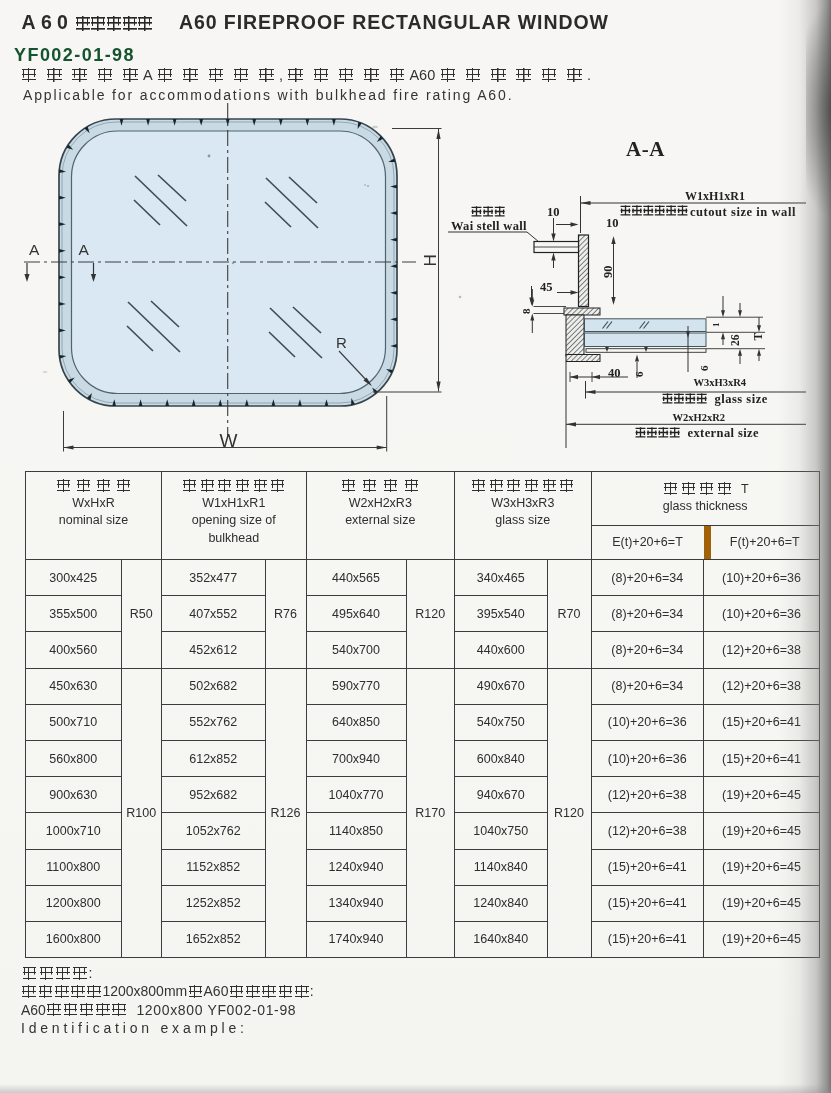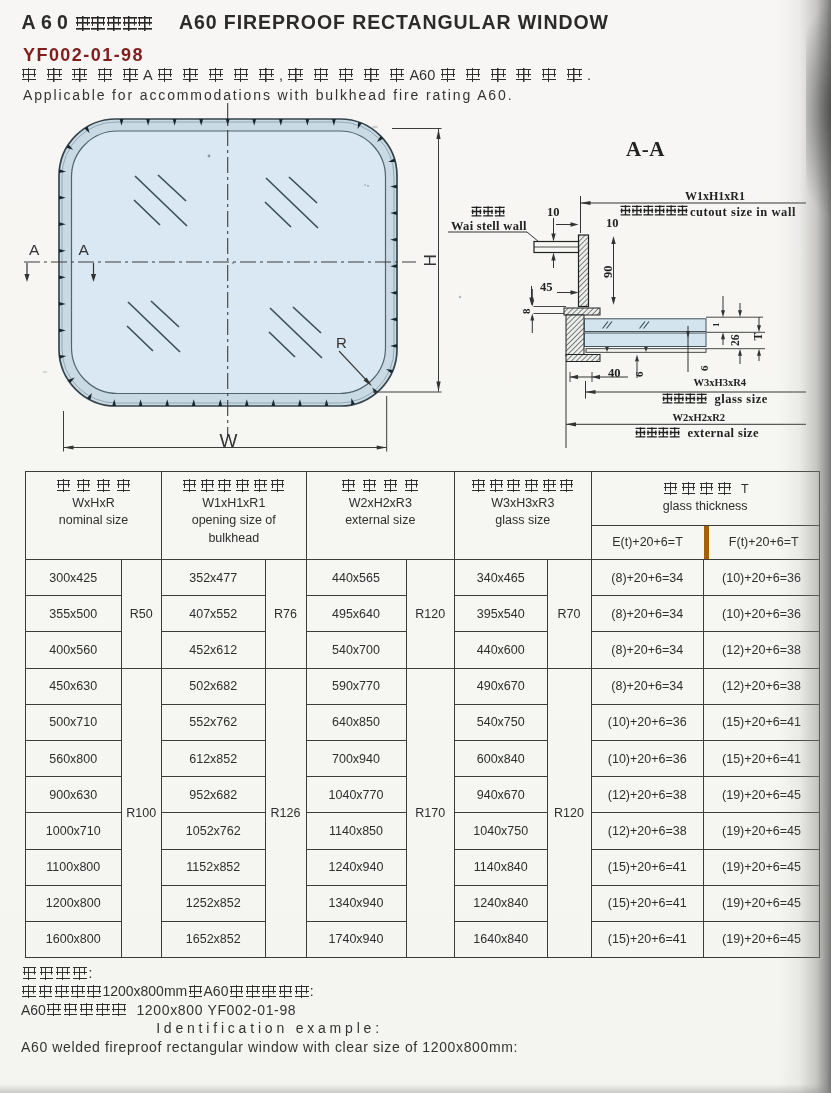--- a/index.html
+++ b/index.html
@@ -21,21 +21,21 @@
 tr{height:36.2px;}
 td,th{border:1px solid #3c3c3c;padding:0;text-align:center;vertical-align:middle;
  font-size:12.5px;color:#2e2e2e;font-weight:normal;}
 th{line-height:17.2px;vertical-align:top;padding-top:6px;}
 th.g{padding-top:0;}
 </style></head>
 <body>
 
 <div class="abs" style="left:21.6px;top:10.5px;font-size:19.5px;font-weight:bold;color:#2b2b2b;white-space:nowrap;">
 <span style="letter-spacing:5.2px;">A60</span><span style="margin-left:2px;"><i class="c cb" style="width:14px;height:14.5px;margin:0 0.8px;vertical-align:-2px;"></i><i class="c cb" style="width:14px;height:14.5px;margin:0 0.8px;vertical-align:-2px;"></i><i class="c cb" style="width:14px;height:14.5px;margin:0 0.8px;vertical-align:-2px;"></i><i class="c cb" style="width:14px;height:14.5px;margin:0 0.8px;vertical-align:-2px;"></i><i class="c cb" style="width:14px;height:14.5px;margin:0 0.8px;vertical-align:-2px;"></i></span><span style="letter-spacing:0.92px;margin-left:26px;">A60 FIREPROOF RECTANGULAR WINDOW</span></div>
-<div class="abs" style="left:23px;top:44.5px;font-size:18px;font-weight:bold;color:#7f1d1d;letter-spacing:1.45px;">YF002-01-98</div>
+<div class="abs" style="left:14px;top:44.5px;font-size:18px;font-weight:bold;color:#14532d;letter-spacing:1.45px;">YF002-01-98</div>
 <div class="abs" style="left:16.5px;top:67px;font-size:14.5px;color:#333;white-space:nowrap;"><i class="c" style="width:14.5px;height:13.5px;margin:0 5.4px;"></i><i class="c" style="width:14.5px;height:13.5px;margin:0 5.4px;"></i><i class="c" style="width:14.5px;height:13.5px;margin:0 5.4px;"></i><i class="c" style="width:14.5px;height:13.5px;margin:0 5.4px;"></i><i class="c" style="width:14.5px;height:13.5px;margin:0 5.4px;"></i><span>A</span><i class="c" style="width:14.5px;height:13.5px;margin:0 5.4px;"></i><i class="c" style="width:14.5px;height:13.5px;margin:0 5.4px;"></i><i class="c" style="width:14.5px;height:13.5px;margin:0 5.4px;"></i><i class="c" style="width:14.5px;height:13.5px;margin:0 5.4px;"></i><i class="c" style="width:14.5px;height:13.5px;margin:0 5.4px;"></i><span>,</span><i class="c" style="width:14.5px;height:13.5px;margin:0 5.4px;"></i><i class="c" style="width:14.5px;height:13.5px;margin:0 5.4px;"></i><i class="c" style="width:14.5px;height:13.5px;margin:0 5.4px;"></i><i class="c" style="width:14.5px;height:13.5px;margin:0 5.4px;"></i><i class="c" style="width:14.5px;height:13.5px;margin:0 5.4px;"></i><span>A60</span><i class="c" style="width:14.5px;height:13.5px;margin:0 5.4px;"></i><i class="c" style="width:14.5px;height:13.5px;margin:0 5.4px;"></i><i class="c" style="width:14.5px;height:13.5px;margin:0 5.4px;"></i><i class="c" style="width:14.5px;height:13.5px;margin:0 5.4px;"></i><i class="c" style="width:14.5px;height:13.5px;margin:0 5.4px;"></i><i class="c" style="width:14.5px;height:13.5px;margin:0 5.4px;"></i><span>.</span></div>
 <div class="abs" style="left:23px;top:87px;font-size:14px;color:#333;letter-spacing:1.87px;">Applicable for accommodations with bulkhead fire rating A60.</div>
 
 <svg width="831" height="480" viewBox="0 0 831 480" style="position:absolute;left:0;top:0">
     <defs>
       <g id="hz" fill="none">
         <path d="M0.6,1.6H11.4 M0.6,6H11.4 M0.6,10.8H11.4 M6,0.4V11.4 M1.8,3.8V8.6 M10.2,3.8V8.6"></path>
       </g>
       <g id="gh" stroke="#3e505a" stroke-width="1.7" fill="none">
         <path d="M0,1L52,51 M23,0L51,26 M-1,25L25,50"></path>
@@ -267,21 +267,21 @@
         <tr style="height:87px;">
  <th colspan="2"><i class="c" style="width:13px;height:12.5px;margin:0 3.5px;"></i><i class="c" style="width:13px;height:12.5px;margin:0 3.5px;"></i><i class="c" style="width:13px;height:12.5px;margin:0 3.5px;"></i><i class="c" style="width:13px;height:12.5px;margin:0 3.5px;"></i><br>WxHxR<br>nominal size</th>
  <th colspan="2"><i class="c" style="width:13px;height:12.5px;margin:0 2.3px;"></i><i class="c" style="width:13px;height:12.5px;margin:0 2.3px;"></i><i class="c" style="width:13px;height:12.5px;margin:0 2.3px;"></i><i class="c" style="width:13px;height:12.5px;margin:0 2.3px;"></i><i class="c" style="width:13px;height:12.5px;margin:0 2.3px;"></i><i class="c" style="width:13px;height:12.5px;margin:0 2.3px;"></i><br>W1xH1xR1<br>opening size of<br>bulkhead</th>
  <th colspan="2"><i class="c" style="width:13px;height:12.5px;margin:0 4px;"></i><i class="c" style="width:13px;height:12.5px;margin:0 4px;"></i><i class="c" style="width:13px;height:12.5px;margin:0 4px;"></i><i class="c" style="width:13px;height:12.5px;margin:0 4px;"></i><br>W2xH2xR3<br>external size</th>
  <th colspan="2"><i class="c" style="width:13px;height:12.5px;margin:0 2.3px;"></i><i class="c" style="width:13px;height:12.5px;margin:0 2.3px;"></i><i class="c" style="width:13px;height:12.5px;margin:0 2.3px;"></i><i class="c" style="width:13px;height:12.5px;margin:0 2.3px;"></i><i class="c" style="width:13px;height:12.5px;margin:0 2.3px;"></i><i class="c" style="width:13px;height:12.5px;margin:0 2.3px;"></i><br>W3xH3xR3<br>glass size</th>
  <th colspan="2" class="g" style="padding:0;vertical-align:top;">
    <div style="height:52.5px;border-bottom:1px solid #3c3c3c;display:flex;align-items:center;justify-content:center;">
      <span><i class="c" style="width:13px;height:12.5px;margin:0 2.5px;"></i><i class="c" style="width:13px;height:12.5px;margin:0 2.5px;"></i><i class="c" style="width:13px;height:12.5px;margin:0 2.5px;"></i><i class="c" style="width:13px;height:12.5px;margin:0 2.5px;"></i>&nbsp;&nbsp;T<br>glass thickness</span>
             </div>
    <div style="height:33.5px;display:flex;">
-              <span style="flex:0 0 112px;border-right:5px solid #a16207;line-height:33.5px;">E(t)+20+6=T</span>
+              <span style="flex:0 0 112px;border-right:7px solid #a16207;line-height:33.5px;">E(t)+20+6=T</span>
    <span style="flex:1;line-height:33.5px;">F(t)+20+6=T</span>
             </div>
  </th>
 </tr>
 <tr>
           <td>300x425</td>
           <td rowspan="3">R50</td>
           <td>352x477</td>
           <td rowspan="3">R76</td>
           <td>440x565</td>
@@ -376,22 +376,21 @@
           <td>(19)+20+6=45</td>
         </tr>
 </tbody>
     </table>
 </div>
 
 <div class="abs" style="left:21px;top:965px;font-size:14px;color:#333;white-space:nowrap;">
 <div style="height:18.4px;"><i class="c" style="width:13.5px;height:13px;margin:0 1.7px;"></i><i class="c" style="width:13.5px;height:13px;margin:0 1.7px;"></i><i class="c" style="width:13.5px;height:13px;margin:0 1.7px;"></i><i class="c" style="width:13.5px;height:13px;margin:0 1.7px;"></i><span>:</span></div>
 <div style="height:18.4px;"><i class="c" style="width:13.7px;height:13px;margin:0 1.3px;"></i><i class="c" style="width:13.7px;height:13px;margin:0 1.3px;"></i><i class="c" style="width:13.7px;height:13px;margin:0 1.3px;"></i><i class="c" style="width:13.7px;height:13px;margin:0 1.3px;"></i><i class="c" style="width:13.7px;height:13px;margin:0 1.3px;"></i><span>1200x800mm</span><i class="c" style="width:13.7px;height:13px;margin:0 1.3px;"></i><span>A60</span><i class="c" style="width:13.7px;height:13px;margin:0 1.3px;"></i><i class="c" style="width:13.7px;height:13px;margin:0 1.3px;"></i><i class="c" style="width:13.7px;height:13px;margin:0 1.3px;"></i><i class="c" style="width:13.7px;height:13px;margin:0 1.3px;"></i><i class="c" style="width:13.7px;height:13px;margin:0 1.3px;"></i><span>:</span></div>
 <div style="height:18.4px;"><span>A60</span><i class="c" style="width:13.7px;height:13px;margin:0 1.3px;"></i><i class="c" style="width:13.7px;height:13px;margin:0 1.3px;"></i><i class="c" style="width:13.7px;height:13px;margin:0 1.3px;"></i><i class="c" style="width:13.7px;height:13px;margin:0 1.3px;"></i><i class="c" style="width:13.7px;height:13px;margin:0 1.3px;"></i><span style="letter-spacing:0.65px;">&nbsp;&nbsp;1200x800 YF002-01-98</span></div>
-<div style="height:18.4px;letter-spacing:3.8px;text-align:center;">Identification example:</div>
-<div style="height:18.4px;letter-spacing:0.63px;">A60 welded fireproof rectangular window with clear size of 1200x800mm:</div>
+<div style="height:18.4px;letter-spacing:3.8px;">Identification example:</div>
 </div>
 
 <div class="abs" style="left:778px;top:0;width:53px;height:1093px;
  background:linear-gradient(to right,rgba(150,150,148,0) 0%,rgba(150,150,148,.12) 40%,rgba(135,135,133,.42) 72%,rgba(110,110,108,.72) 92%,rgba(95,95,93,.85) 100%);"></div>
 <div class="abs" style="left:806px;top:0;width:25px;height:300px;
  background:radial-gradient(ellipse 55px 150px at 105% 110px,rgba(50,50,50,.6),rgba(50,50,50,0) 72%);"></div>
 
 <div class="abs" style="left:0;top:1084px;width:831px;height:9px;
  background:linear-gradient(to bottom,rgba(140,140,138,0),rgba(140,140,138,.4));"></div>
 </body></html>

